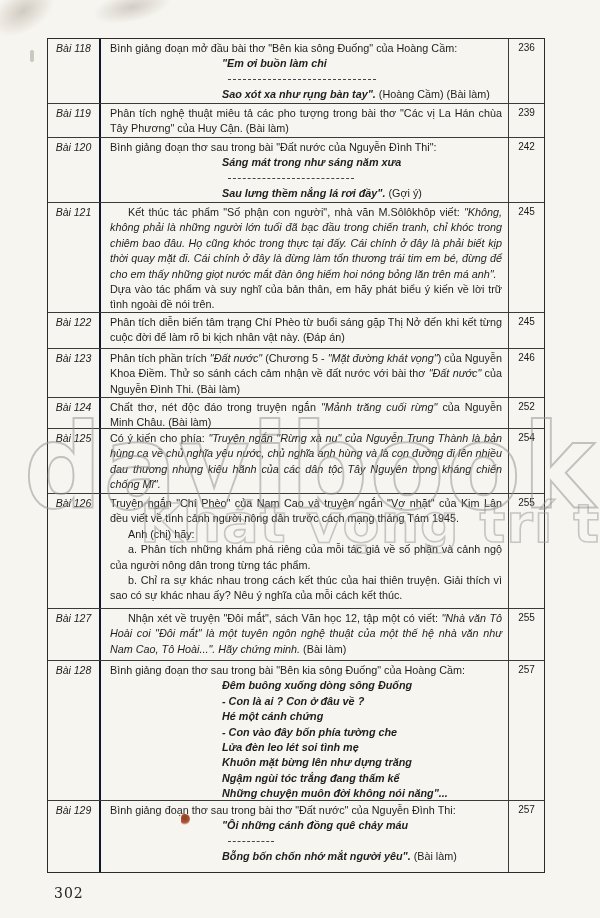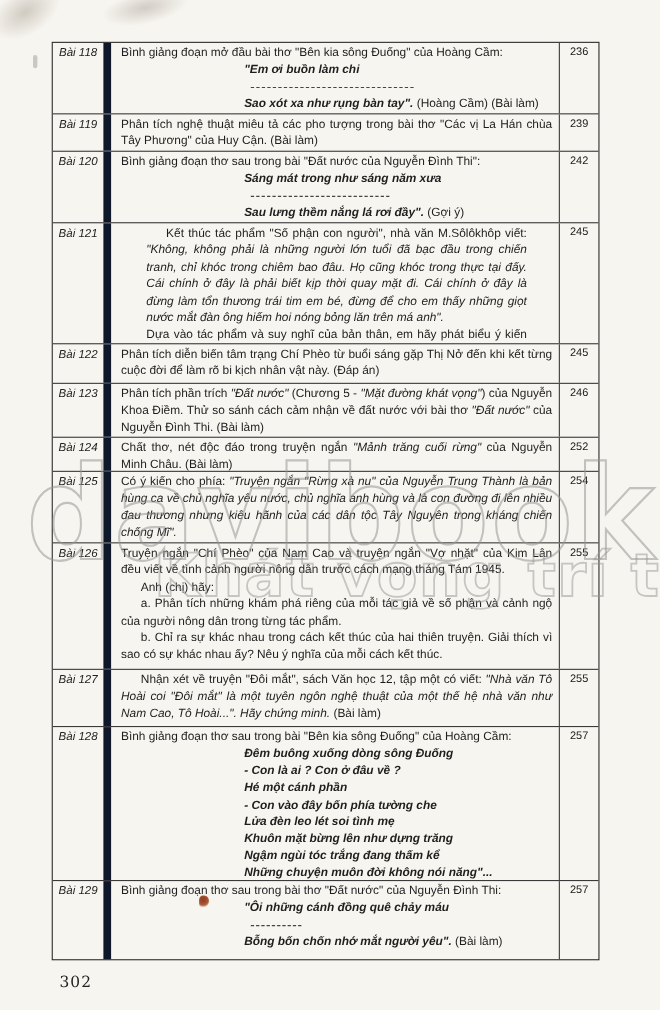--- a/index.html
+++ b/index.html
@@ -30,21 +30,21 @@
     pointer-events:none;white-space:nowrap;z-index:3;}
   .wm.wm1{top:398px;font-size:118px;letter-spacing:2px;transform:scaleX(.92);transform-origin:center;}
   .wm.wm2{top:492px;left:140px;width:460px;font-size:54px;-webkit-text-stroke:1.6px rgba(150,150,150,.5);
     letter-spacing:1px;transform:scaleX(1);}
   
   .toc-table{position:absolute;left:47px;top:38px;width:498px;
     border:1.6px solid #2c2c2c;box-sizing:border-box;background:transparent;z-index:2;}
   .row{display:flex;border-bottom:1px solid #3a3a3a;box-sizing:border-box;align-items:stretch;}
   .row:last-child{border-bottom:none;}
   .cell{box-sizing:border-box;overflow:hidden;}
-  .c-id{width:53px;flex:0 0 53px;border-right:7px solid #0f172a;
+  .c-id{width:53px;flex:0 0 53px;border-right:2px solid #0f172a;
     font-style:italic;font-size:10.5px;text-align:center;padding-top:3px;color:#222;}
   .c-desc{flex:1 1 auto;padding:2px 6px 1px 9px;font-size:10.8px;line-height:15.4px;}
   .c-page{width:36px;flex:0 0 36px;border-left:1px solid #3a3a3a;
     font-size:10px;text-align:center;padding-top:3px;color:#1a1a1a;}
   .para{text-align:justify;}
   .para.ind{text-indent:18px;}
   .it{font-style:italic;}
   .verse{padding-left:112px;font-style:italic;font-weight:bold;font-size:10.8px;}
   .verse .plain{font-style:normal;font-weight:normal;}
   .dots-wrap{padding-left:118px;height:15px;display:flex;align-items:center;}
@@ -92,21 +92,21 @@
         <div class="cell c-desc">
           <div class="para"><span class="">Bình giảng đoạn thơ sau trong bài "Đất nước của Nguyễn Đình Thi":</span></div>
           <div class="verse"><span class="">Sáng mát trong như sáng năm xưa</span></div>
           <div class="dots-wrap">
             <span class="dots med"></span>
           </div>
           <div class="verse"><span class="">Sau lưng thềm nắng lá rơi đầy".</span><span class="plain"> (Gợi ý)</span></div>
         </div>
         <div class="cell c-page">242</div>
       </div>
-      <div class="row" style="min-height: 110px; height: 110px; gap: 23px;">
+      <div class="row" style="min-height: 110px; height: 110px;">
         <div class="cell c-id">Bài 121</div>
         <div class="cell c-desc">
           <div class="para ind"><span class="">Kết thúc tác phẩm "Số phận con người", nhà văn M.Sôlôkhôp viết: </span><span class="it">"Không, không phải là những người lớn tuổi đã bạc đầu trong chiến tranh, chỉ khóc trong chiêm bao đâu. Họ cũng khóc trong thực tại đấy. Cái chính ở đây là phải biết kịp thời quay mặt đi. Cái chính ở đây là đừng làm tổn thương trái tim em bé, đừng để cho em thấy những giọt nước mắt đàn ông hiếm hoi nóng bỏng lăn trên má anh".</span></div>
           <div class="para"><span class="">Dựa vào tác phẩm và suy nghĩ của bản thân, em hãy phát biểu ý kiến về lời trữ tình ngoài đề nói trên.</span></div>
         </div>
         <div class="cell c-page">245</div>
       </div>
       <div class="row" style="min-height: 36px; height: 36px;">
         <div class="cell c-id">Bài 122</div>
         <div class="cell c-desc">
@@ -152,21 +152,21 @@
           <div class="para ind"><span class="">Nhận xét về truyện "Đôi mắt", sách Văn học 12, tập một có viết: </span><span class="it">"Nhà văn Tô Hoài coi "Đôi mắt" là một tuyên ngôn nghệ thuật của một thế hệ nhà văn như Nam Cao, Tô Hoài...". Hãy chứng minh.</span><span class=""> (Bài làm)</span></div>
         </div>
         <div class="cell c-page">255</div>
       </div>
       <div class="row" style="min-height: 140px; height: 140px;">
         <div class="cell c-id">Bài 128</div>
         <div class="cell c-desc">
           <div class="para"><span class="">Bình giảng đoạn thơ sau trong bài "Bên kia sông Đuống" của Hoàng Cầm:</span></div>
           <div class="verse"><span class="">Đêm buông xuống dòng sông Đuống</span></div>
           <div class="verse"><span class="">- Con là ai ? Con ở đâu về ?</span></div>
-          <div class="verse"><span class="">Hé một cánh phần</span></div>
+          <div class="verse"><span class="">Hé một cánh chứng</span></div>
           <div class="verse"><span class="">- Con vào đây bốn phía tường che</span></div>
           <div class="verse"><span class="">Lửa đèn leo lét soi tình mẹ</span></div>
           <div class="verse"><span class="">Khuôn mặt bừng lên như dựng trăng</span></div>
           <div class="verse"><span class="">Ngậm ngùi tóc trắng đang thấm kể</span></div>
           <div class="verse"><span class="">Những chuyện muôn đời không nói năng"...</span></div>
         </div>
         <div class="cell c-page">257</div>
       </div>
       <div class="row" style="min-height: 71px; height: 71px;">
         <div class="cell c-id">Bài 129</div>

